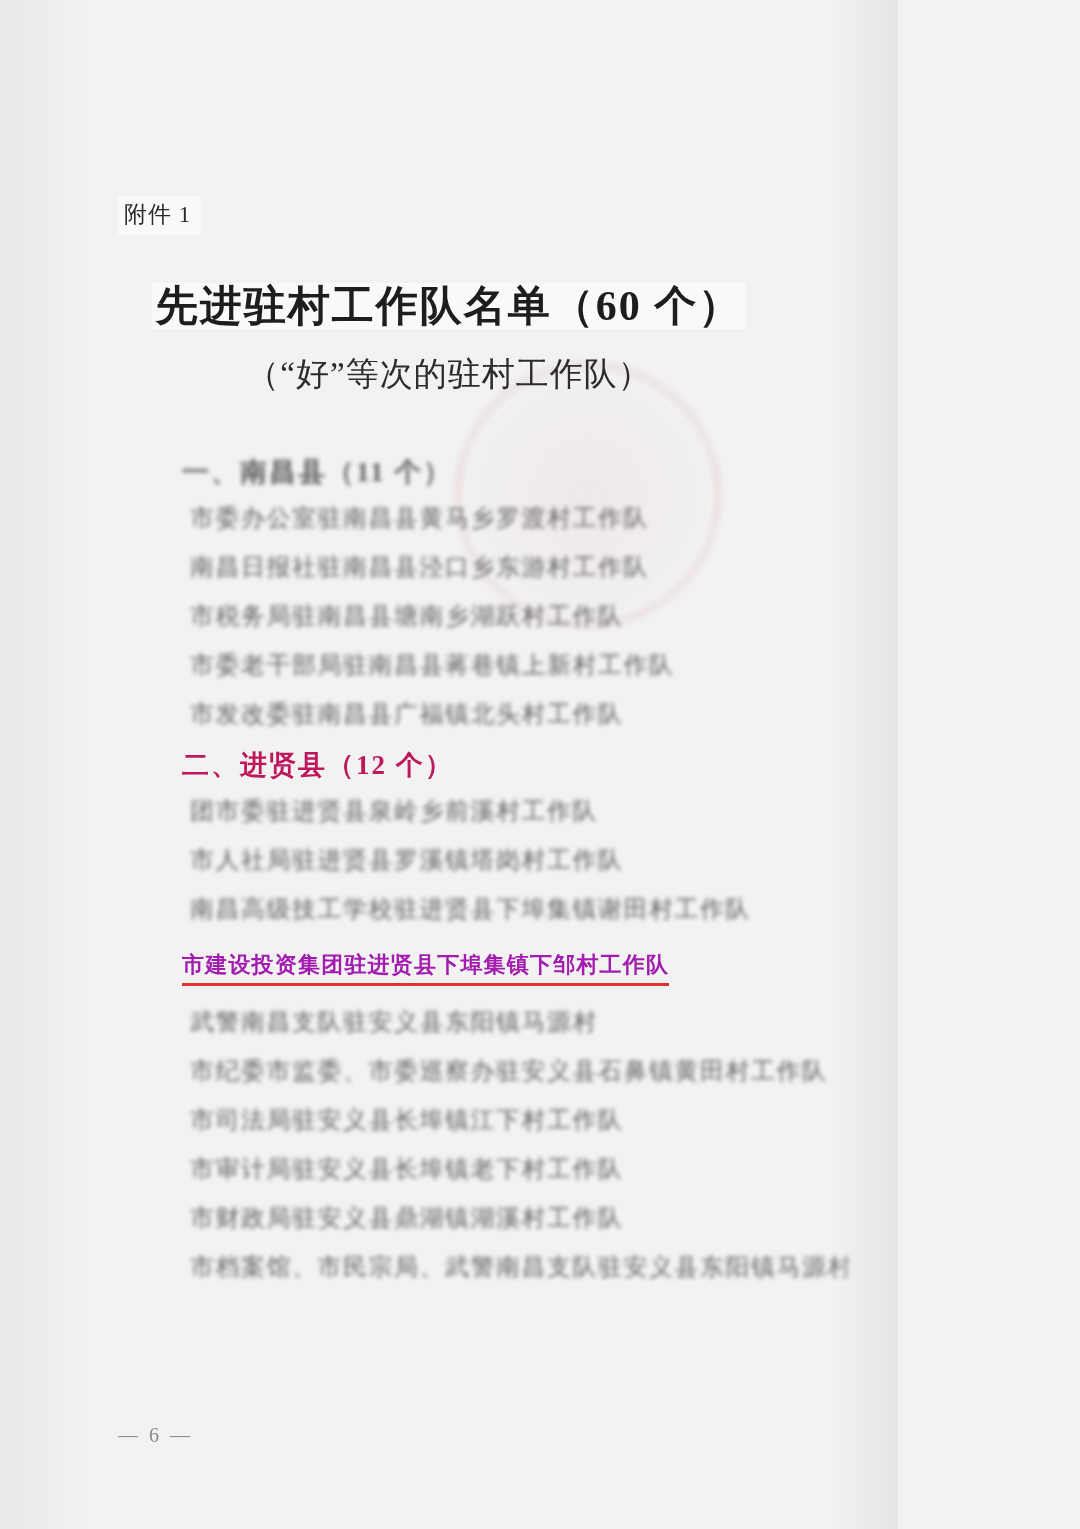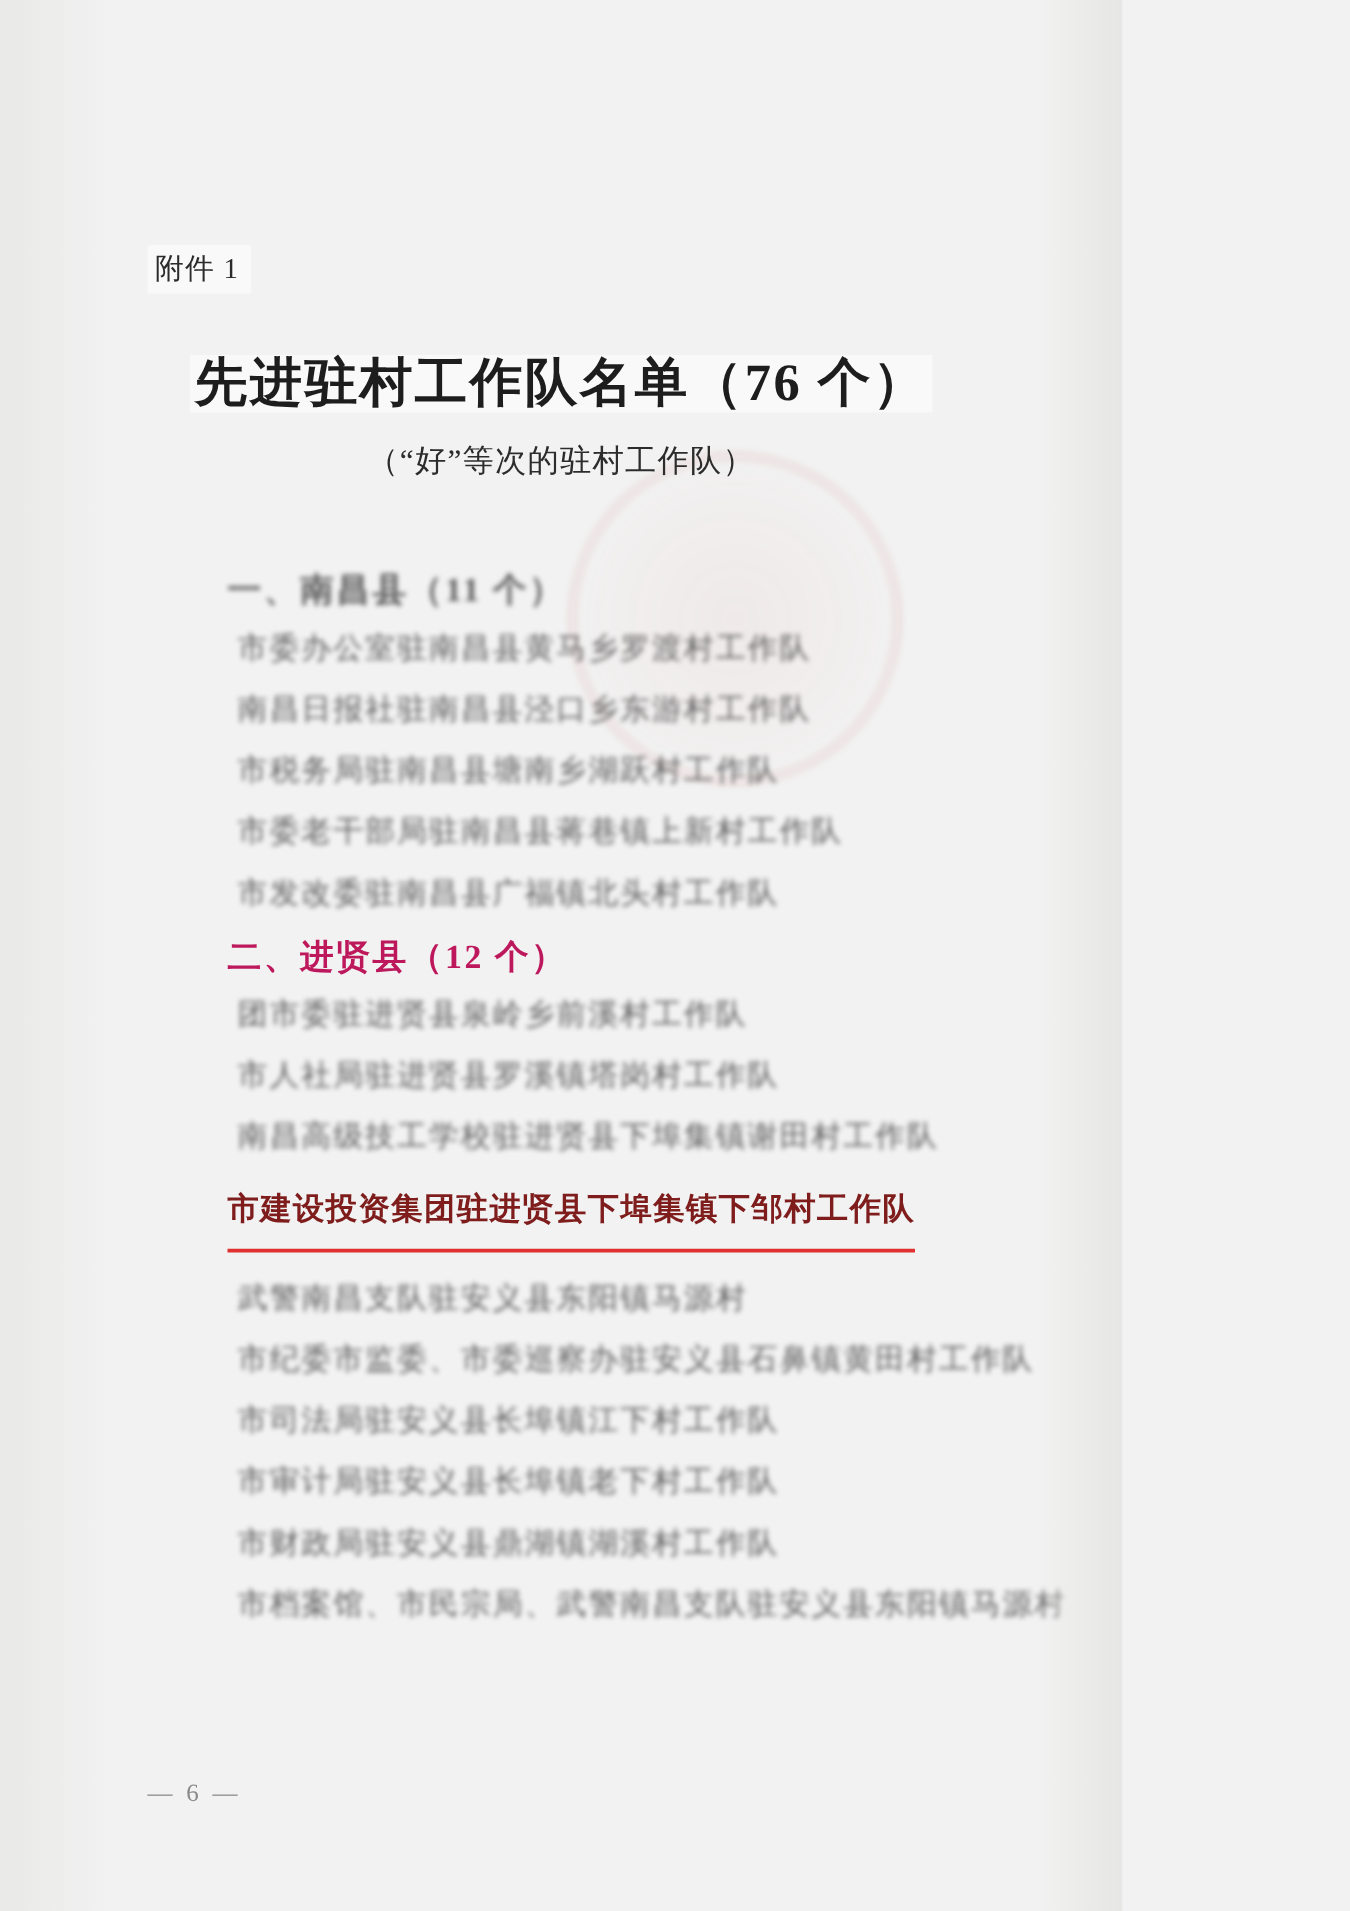--- a/index.html
+++ b/index.html
@@ -77,21 +77,21 @@
   }
   .doc-title span.hl {
     background: rgba(255,255,255,0.5);
     padding: 0 4px;
   }
   .doc-subtitle {
     position: absolute;
     left: 0; right: 0;
     top: 352px;
     text-align: center;
-    font-size: 25px;
+    font-size: 33px;
     color: #2c2c2c;
     letter-spacing: 1px;
   }
 
   .body-block {
     position: absolute;
     left: 182px;
     top: 440px;
     width: 790px;
   }
@@ -120,29 +120,29 @@
     white-space: nowrap;
   }
   .entry.indent {
     padding-left: 8px;
   }
 
   
   .entry.highlight {
     filter: none;
     opacity: 1;
-    color: #7f1d1d;
+    color: #a21caf;
     font-weight: bold;
-    font-size: 25px;
+    font-size: 22px;
     letter-spacing: 1.2px;
     padding-left: 0;
     margin: 8px 0 20px 0;
     display: inline-block;
     border-bottom: 3px solid #e03131;
-    padding-bottom: 16px;
+    padding-bottom: 3px;
   }
 
   .page-number {
     position: absolute;
     left: 118px;
     top: 1424px;
     font-size: 20px;
     color: #8a8a8a;
     letter-spacing: 3px;
     filter: blur(0.6px);
@@ -151,21 +151,21 @@
 </head>
 <body>
 
 <div class="page">
 
   <div class="seal-ghost"></div>
 
   <div class="attach-label">附件 1</div>
 
   <div class="doc-title">
-    <span class="hl">先进驻村工作队名单（76 个）</span>
+    <span class="hl">先进驻村工作队名单（60 个）</span>
   </div>
 
   <div class="doc-subtitle">（“好”等次的驻村工作队）</div>
 
   <div class="body-block">
 
     <div class="section-head faded">一、南昌县（11 个）</div>
     <div class="entry indent">市委办公室驻南昌县黄马乡罗渡村工作队</div>
     <div class="entry indent">南昌日报社驻南昌县泾口乡东游村工作队</div>
     <div class="entry indent">市税务局驻南昌县塘南乡湖跃村工作队</div>

